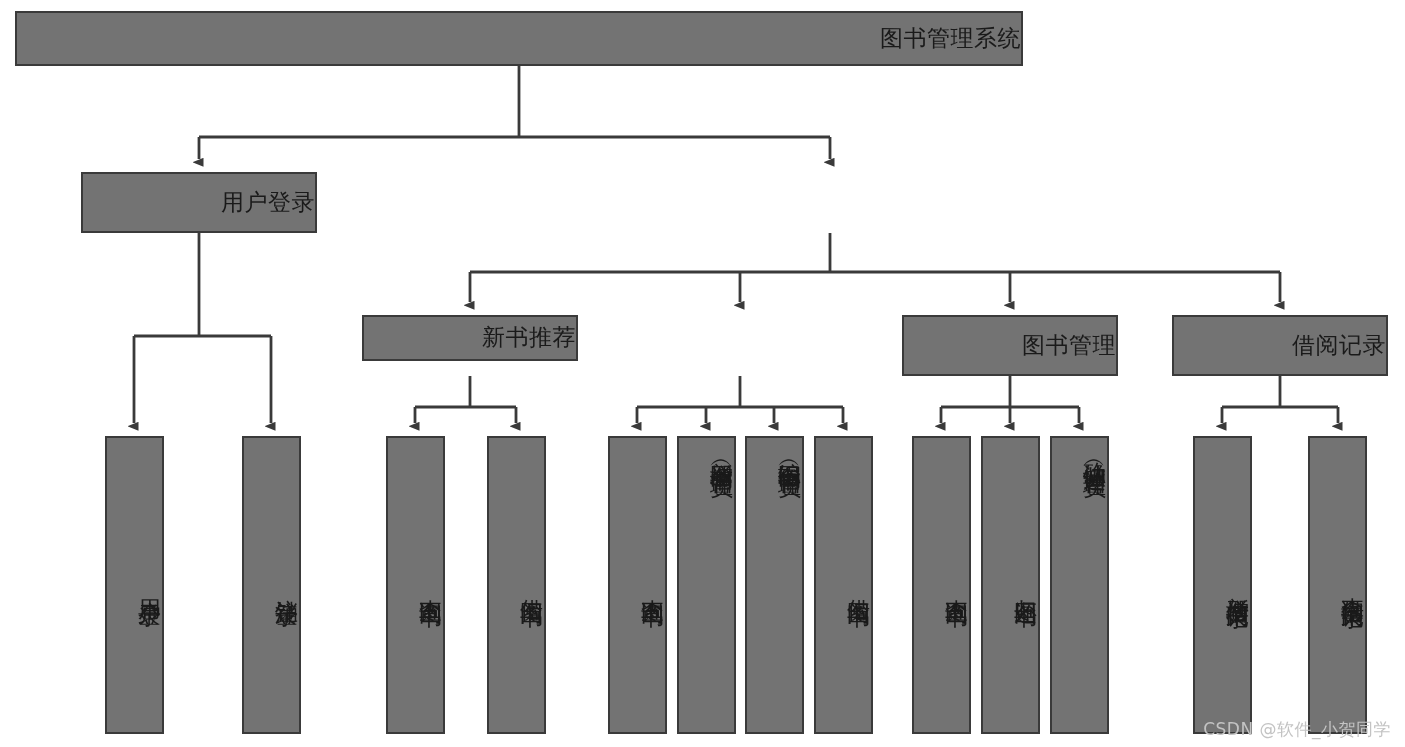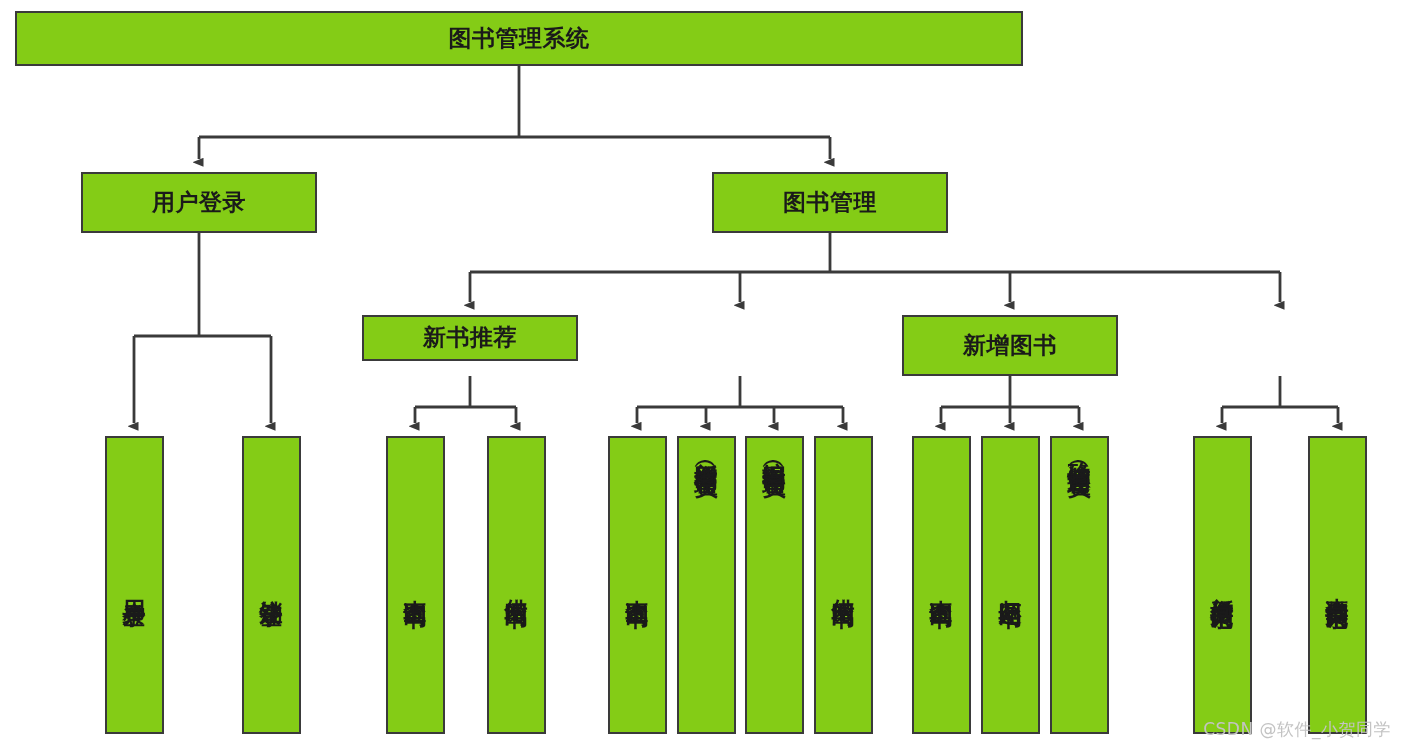--- a/index.html
+++ b/index.html
@@ -21,26 +21,25 @@
     position: absolute;
     left: 0;
     top: 0;
     width: 1405px;
     height: 747px;
   }
   .node {
     position: absolute;
     box-sizing: border-box;
     border: 2.6px solid #3a3a3a;
-    background: #84cc16;
+    background: #737373;
     display: flex;
     align-items: center;
-    justify-content: center;
+    justify-content: flex-end;
     color: #1a1a1a;
-    font-weight: bold;
   }
   .node .lbl {
     display: block;
     line-height: 1.18;
     letter-spacing: 0.5px;
     white-space: nowrap;
   }
   .h-node .lbl {
     font-size: 23px;
   }
@@ -126,29 +125,29 @@
     </g>
   </svg>
 
   <div class="node h-node" style="left:15px; top:11px; width:1008px; height:55px;">
     <span class="lbl">图书管理系统</span>
   </div>
 
   <div class="node h-node" style="left:81px; top:172px; width:236px; height:61px;">
     <span class="lbl">用户登录</span>
   </div>
-  <div class="node h-node" style="left:712px; top:172px; width:236px; height:61px;">
-    <span class="lbl">图书管理</span>
-  </div>
 
   <div class="node h-node" style="left:362px; top:315px; width:216px; height:46px;">
     <span class="lbl">新书推荐</span>
   </div>
   <div class="node h-node" style="left:902px; top:315px; width:216px; height:61px;">
-    <span class="lbl">新增图书</span>
+    <span class="lbl">图书管理</span>
+  </div>
+  <div class="node h-node" style="left:1172px; top:315px; width:216px; height:61px;">
+    <span class="lbl">借阅记录</span>
   </div>
 
   <div class="node v-node center-v" style="left:105px; top:436px; width:59px; height:298px;">
     <span class="lbl">用户登录</span>
   </div>
   <div class="node v-node center-v" style="left:242px; top:436px; width:59px; height:298px;">
     <span class="lbl">注销登录</span>
   </div>
 
   <div class="node v-node center-v" style="left:386px; top:436px; width:59px; height:298px;">

